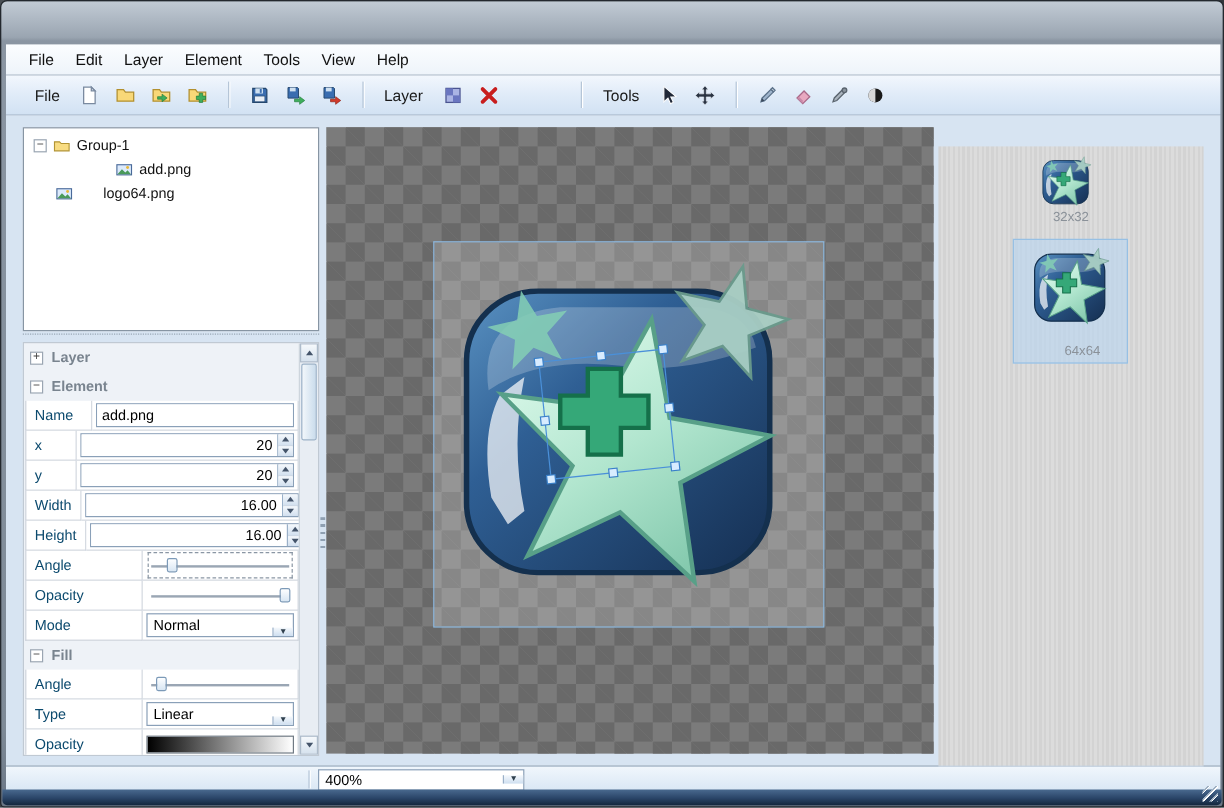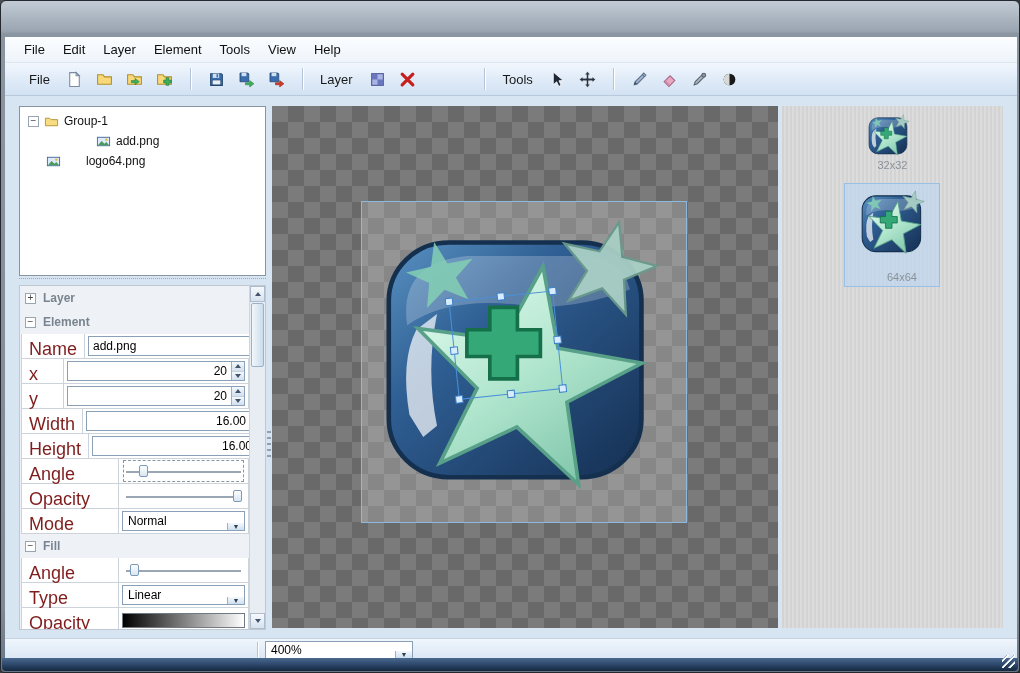--- a/index.html
+++ b/index.html
@@ -63,21 +63,21 @@
   
   .props-panel{ position:absolute; left:14px; top:189px; width:247px; height:345px;
     background:#eef2f7; border:1px solid #c0c9d3; overflow:hidden;}
   .pgrid{ position:absolute; left:1px; top:0; width:228px; }
   .psec{ height:24px; display:flex; align-items:center; gap:7px; padding-left:4px;
     color:#79848f; font-weight:bold; font-size:12px;}
   .pmbox{ width:11px; height:11px; border:1px solid #9aa5b2; background:#fff; font-size:10px;
     line-height:8px; text-align:center; color:#444; font-weight:normal; cursor:pointer;}
   .prow{ display:flex; height:25px; }
   .plabel{ width:98px; background:#fff; border:1px solid #ccd3db; border-top:none;
-    font-size:18px; color:#7f1d1d; padding:5px 7px; }
+    font-size:12px; color:#0c4a6e; padding:5px 7px; }
   .pvalue{ flex:1; background:#fff; border:1px solid #ccd3db; border-left:none; border-top:none;
     display:flex; align-items:center; padding:2px 3px;}
   .pg-field{ flex:1; height:20px; border:1px solid #8aa0b8; background:#fff; display:flex; align-items:stretch;}
   .pg-field input{ flex:1; border:none; outline:none; font:12px "Liberation Sans",sans-serif; padding:0 4px; min-width:0;}
   .pg-field input.num{ text-align:right; }
   .spin{ width:13px; display:flex; flex-direction:column; border-left:1px solid #9ab0c8;}
   .spin > div{ flex:1; background:linear-gradient(180deg,#f4f8fc,#d2e0ef);
     display:flex; align-items:center; justify-content:center; cursor:pointer;}
   .spin > div:first-child{ border-bottom:1px solid #c4d2e0; }
   .tri-up{ width:0; height:0; border-left:3px solid transparent; border-right:3px solid transparent; border-bottom:4px solid #44546a;}
@@ -106,36 +106,36 @@
     background-image:
       linear-gradient(45deg,#696969 25%,transparent 25%,transparent 75%,#696969 75%),
       linear-gradient(45deg,#696969 25%,transparent 25%,transparent 75%,#696969 75%);
     background-size:32px 32px; background-position:0 0,16px 16px;}
   .layer-sel{ position:absolute; left:89px; top:95px; width:326px; height:322px;
     border:1px solid #8db9e0; cursor:move;}
   .layer-tint{ position:absolute; inset:0; background:rgba(255,255,255,.20); }
   .icon-big{ position:absolute; left:13px; top:16px; width:294px; height:286px; }
   .el-sel{ position:absolute; left:80px; top:82px; width:136px; height:132px; }
   
-  .preview-panel{ position:absolute; left:777px; top:10px; width:221px; height:522px;
+  .preview-panel{ position:absolute; left:777px; top:26px; width:221px; height:522px;
     background:repeating-linear-gradient(90deg,#d3d3d3 0 2px,#dcdcdc 2px 4px);}
   .thumb32{ position:absolute; left:85px; top:8px; width:44px; height:44px; cursor:pointer;}
   .pv-label{ position:absolute; width:100%; text-align:center; font-size:11px; color:#8a9199;}
   .lbl32{ top:53px; left:0; }
   .thumb64{ position:absolute; left:62px; top:77px; width:96px; height:104px;
     background:rgba(186,214,240,.65); border:1px solid #97c0e4; cursor:pointer;}
   .thumb64 svg{ position:absolute; left:14px; top:6px; }
   .lbl64{ bottom:3px; left:0;padding-left:20px; }
   
   .statusbar{ position:absolute; left:4px; top:637px; width:1012px; height:22px;
     background:linear-gradient(180deg,#f0f6fc,#d8e6f4); border-top:1px solid #c2d2e2;
     display:flex; align-items:center;}
   .sb-sep{ width:2px; height:15px; margin-left:252px; border-left:1px solid #b5c5d7; border-right:1px solid #fff;}
-  .zoom-combo{ width:148px; height:18px; margin-left:6px; border:1px solid #8aa0b8; background:#fff;
-    display:flex; align-items:flex-end; cursor:pointer;}
+  .zoom-combo{ width:172px; height:18px; margin-left:6px; border:1px solid #8aa0b8; background:#fff;
+    display:flex; align-items:center; cursor:pointer;}
   .zoom-combo .ctxt{ flex:1; font-size:12px; padding:1px 5px; display:flex; align-items:center;}
   .zoom-combo .cbtn{ width:17px; background:linear-gradient(180deg,#f4f8fc,#cfdff0); border-left:1px solid #9ab0c8;
     display:flex; align-items:center; justify-content:center; font-size:7px; color:#30404e;}
   .resize-grip{ position:absolute; right:3px; bottom:3px; width:13px; height:13px; cursor:nwse-resize;
     background:repeating-linear-gradient(135deg,transparent 0 3px,#9fb0c2 3px 4px,#fff 4px 5px);}
   .hiddefs{ position:absolute; width:0; height:0; overflow:hidden; }
 </style>
 </head>
 <body>
 

